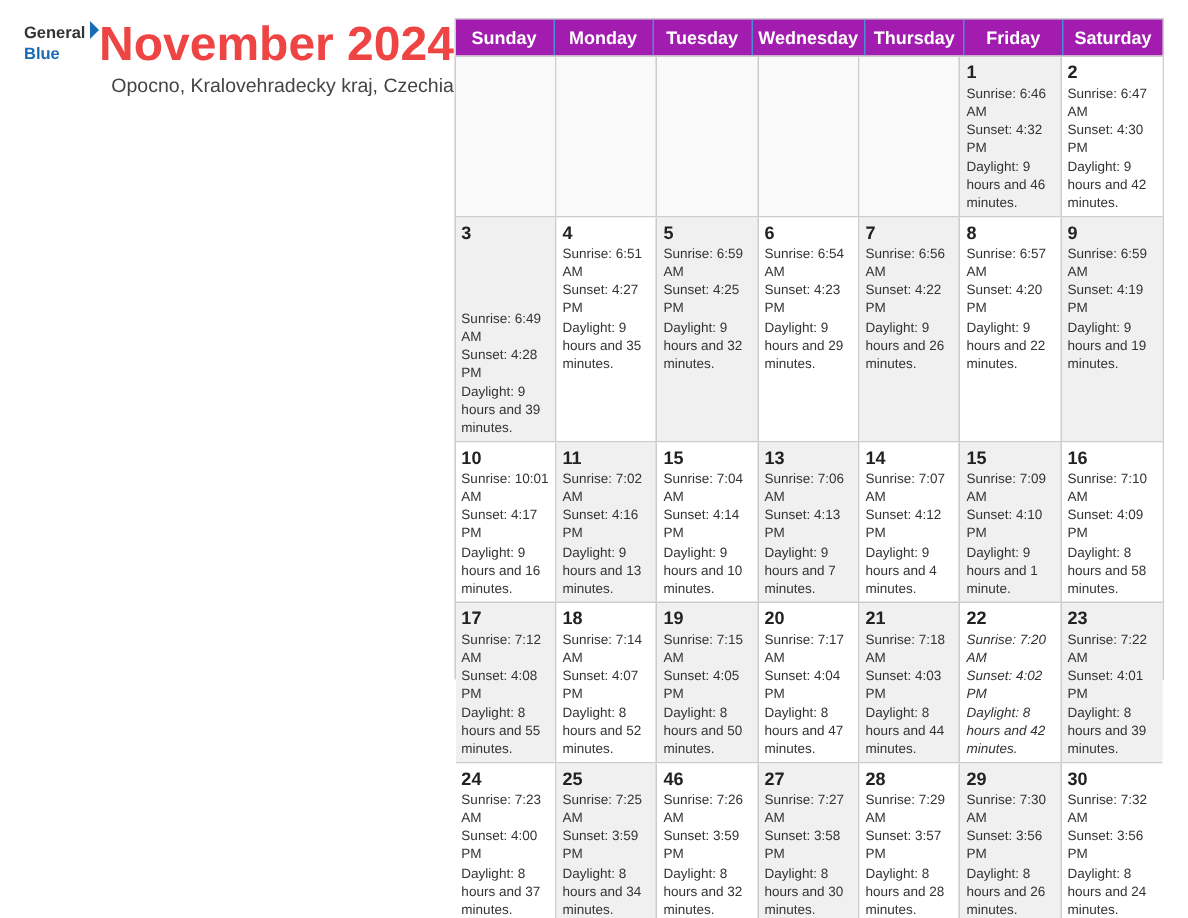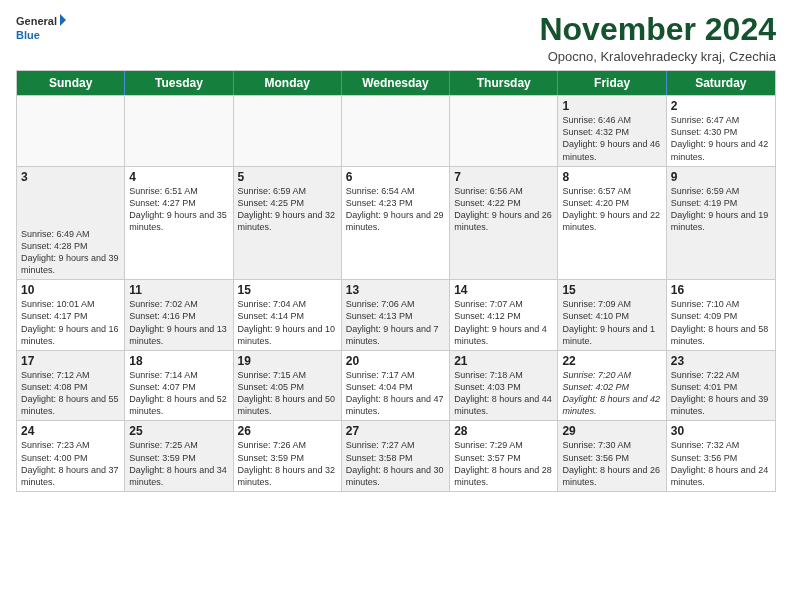--- a/index.html
+++ b/index.html
@@ -8,57 +8,57 @@
       background: #fff;
       width: 792px;
       height: 612px;
       overflow: hidden;
     }
     .page {
       width: 792px;
       height: 477px;
       padding: 12px 16px 24px 16px;
       display: flex;
-      flex-direction: column;
+      flex-direction: row;
     }
     .top-section {
       display: flex;
       justify-content: space-between;
       align-items: flex-start;
       margin-bottom: 6px;
     }
     .logo {
       display: flex;
       align-items: center;
       gap: 4px;
     }
     .title-section {
       text-align: right;
     }
     .main-title {
       font-size: 32px;
       font-weight: bold;
-      color: #14532d;
+      color: #ef4444;
       line-height: 1.1;
     }
     .subtitle {
       font-size: 13px;
       color: #444;
       margin-top: 2px;
     }
     .calendar {
       flex: 1;
       display: flex;
       flex-direction: column;
       border: 1px solid #ccc;
     }
     .cal-header {
       display: grid;
       grid-template-columns: repeat(7, 1fr);
-      background: #15803d;
+      background: #a21caf;
     }
     .cal-header-cell {
       color: #fff;
       font-size: 12px;
       font-weight: bold;
       padding: 5px 4px;
       text-align: center;
       border-right: 1px solid #4a8dd5;
     }
     .cal-header-cell:last-child { border-right: none; }
@@ -112,22 +112,22 @@
   </div>
     <div class="title-section">
       <div class="main-title">November 2024</div>
       <div class="subtitle">Opocno, Kralovehradecky kraj, Czechia</div>
     </div>
   </div>
 
   <div class="calendar">
     <div class="cal-header" id="cal-header">
         <div class="cal-header-cell">Sunday</div>
+        <div class="cal-header-cell">Monday</div>
         <div class="cal-header-cell">Tuesday</div>
-        <div class="cal-header-cell">Monday</div>
         <div class="cal-header-cell">Wednesday</div>
         <div class="cal-header-cell">Thursday</div>
         <div class="cal-header-cell">Friday</div>
         <div class="cal-header-cell">Saturday</div>
       </div>
     <div class="cal-body" id="cal-body">
         <div class="cal-row">
           <div class="cal-cell empty"></div>
           <div class="cal-cell empty"></div>
           <div class="cal-cell empty"></div>
@@ -285,21 +285,21 @@
 Sunset: 4:00 PM
 Daylight: 8 hours and 37 minutes.</div>
           </div>
           <div class="cal-cell shaded">
             <span class="day-num">25</span>
             <div class="cell-text" style="white-space: pre-line;">Sunrise: 7:25 AM
 Sunset: 3:59 PM
 Daylight: 8 hours and 34 minutes.</div>
           </div>
           <div class="cal-cell">
-            <span class="day-num">26</span>
+            <span class="day-num">46</span>
             <div class="cell-text" style="white-space: pre-line;">Sunrise: 7:26 AM
 Sunset: 3:59 PM
 Daylight: 8 hours and 32 minutes.</div>
           </div>
           <div class="cal-cell shaded">
             <span class="day-num">27</span>
             <div class="cell-text" style="white-space: pre-line;">Sunrise: 7:27 AM
 Sunset: 3:58 PM
 Daylight: 8 hours and 30 minutes.</div>
           </div>

